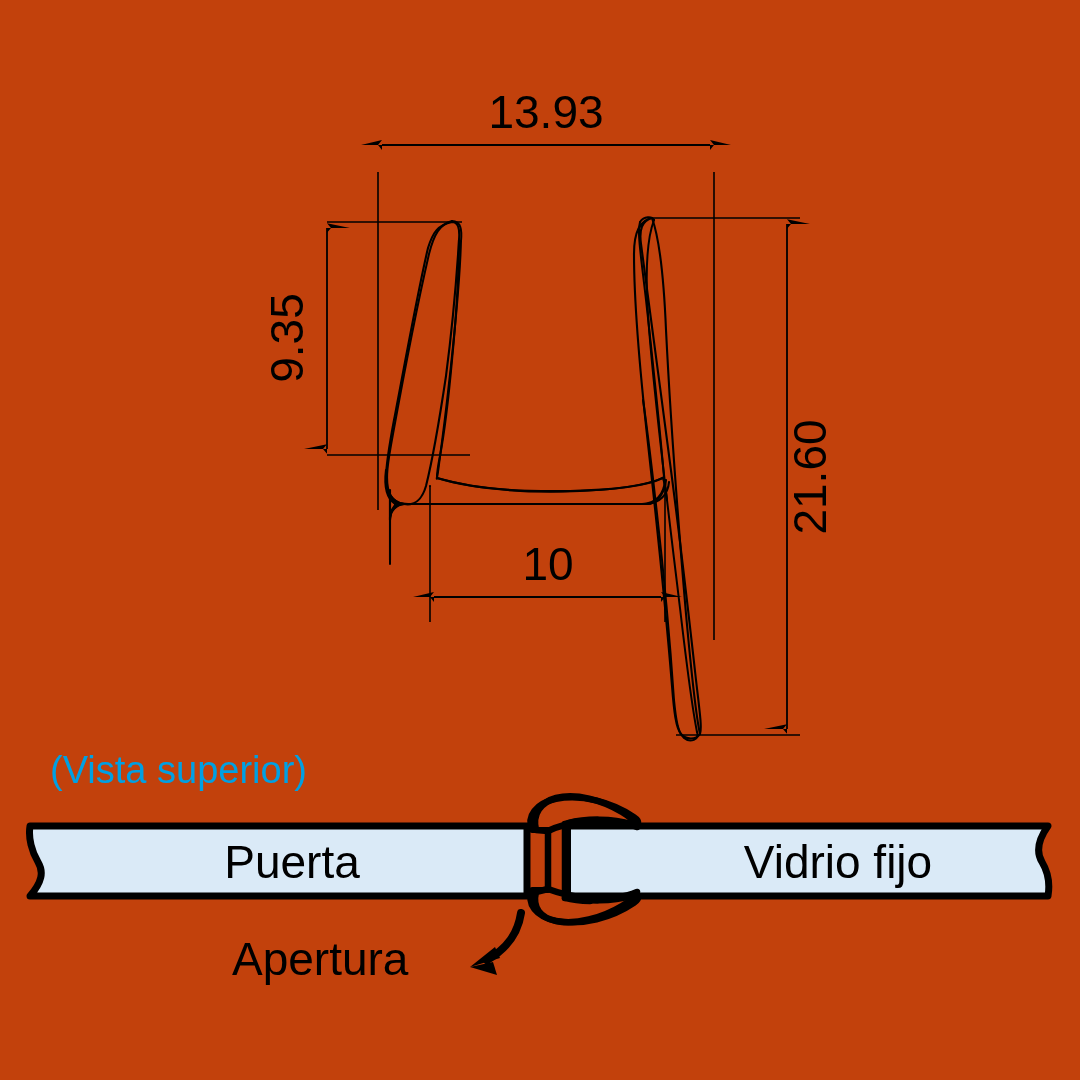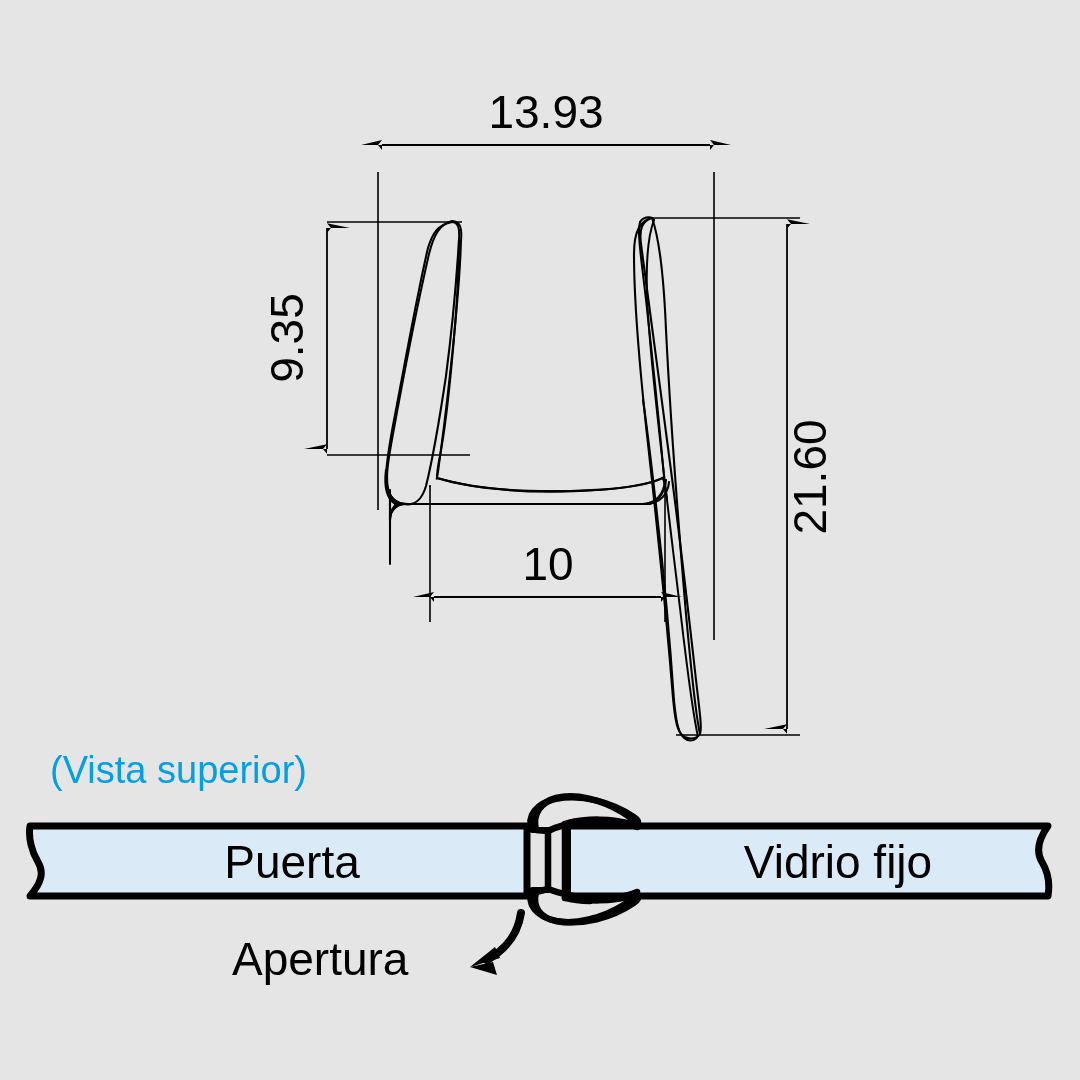--- a/index.html
+++ b/index.html
@@ -11,21 +11,21 @@
   body {
     width: 1080px;
     height: 1080px;
     font-family: "Liberation Sans", sans-serif;
     overflow: hidden;
   }
   #root {
     position: relative;
     width: 1080px;
     height: 1080px;
-    background: #e5e5e5;
+    background: #c2410c;
     text-align: center;
   }
   svg.drawing {
     position: absolute;
     left: 0;
     top: 0;
     width: 1080px;
     height: 1080px;
     display: block;
   }

